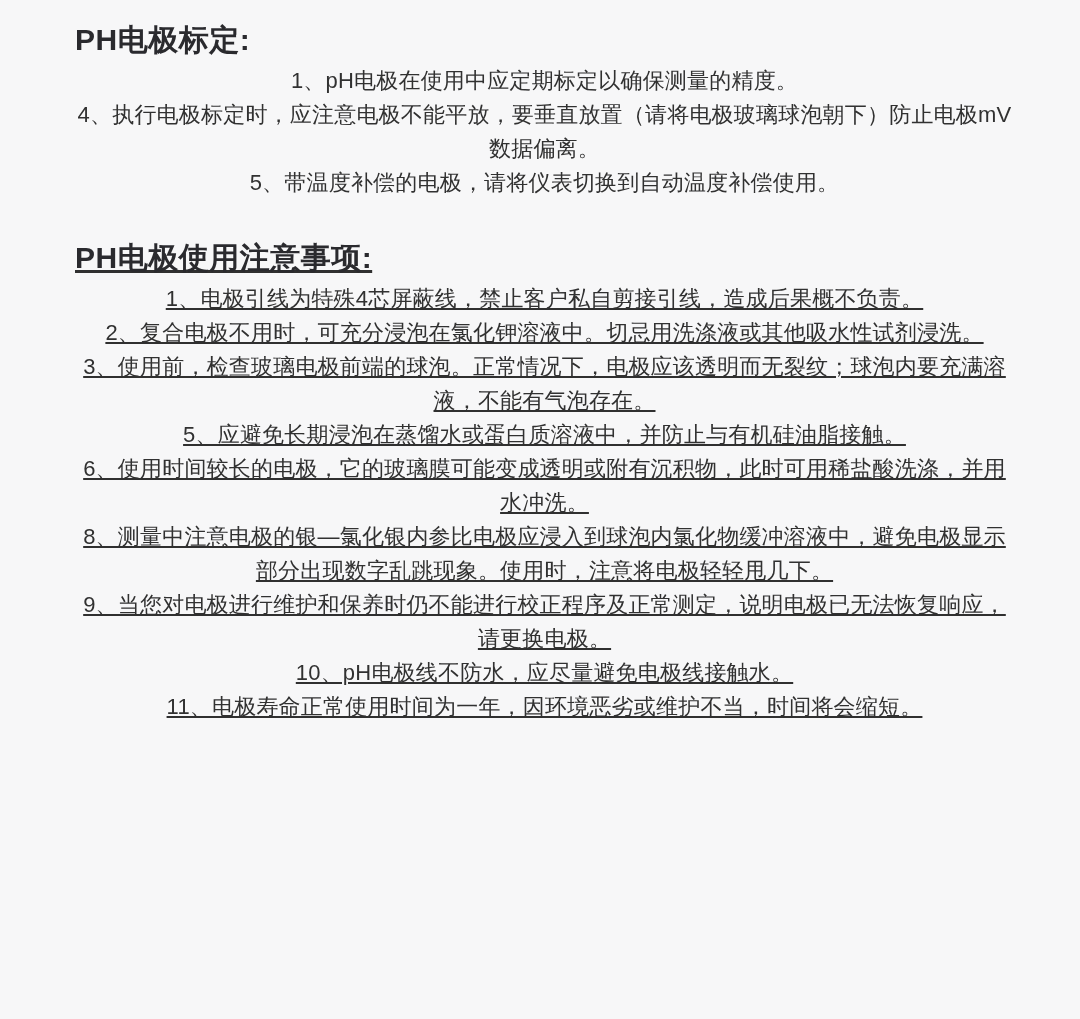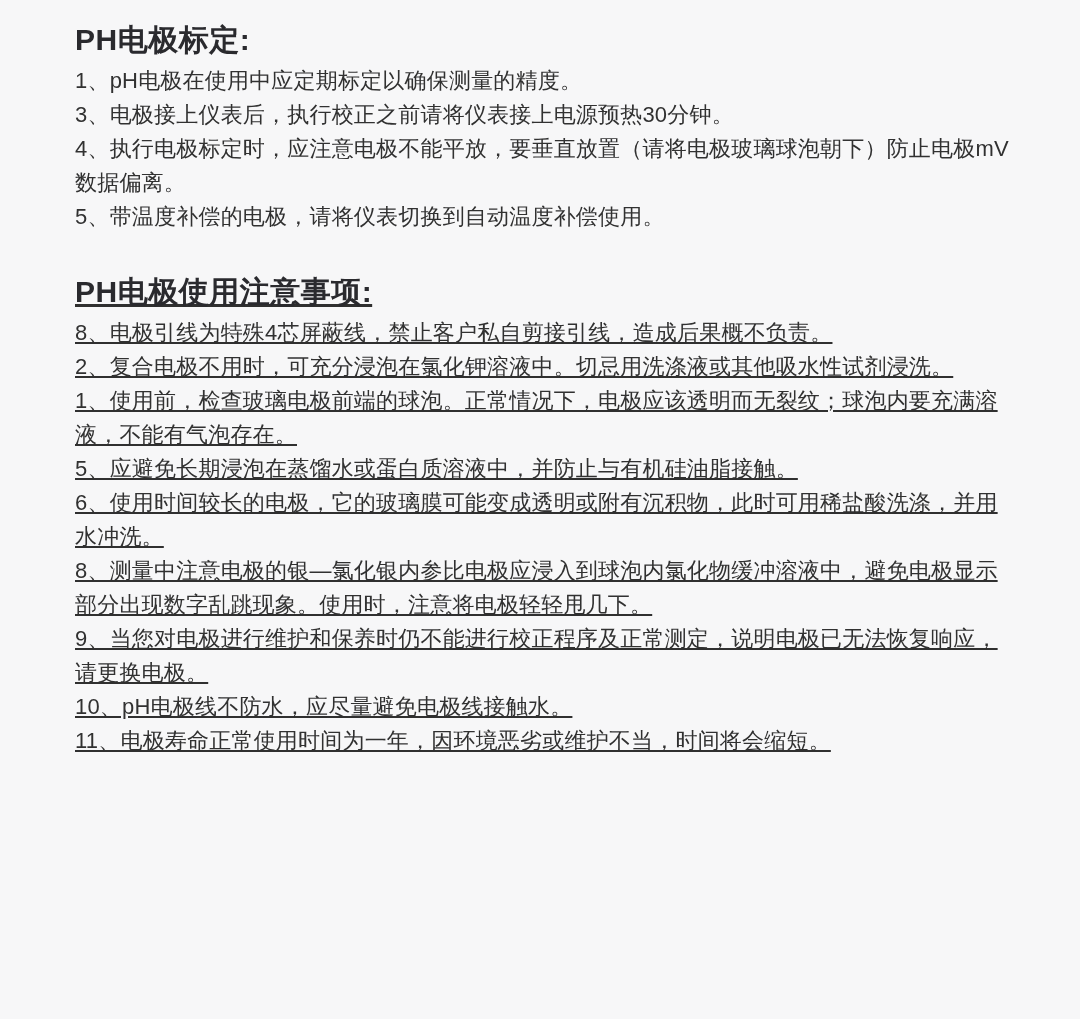--- a/index.html
+++ b/index.html
@@ -28,46 +28,45 @@
     color: #2a2a2e;
     letter-spacing: 0.5px;
   }
   .items { margin: 0; }
   .item {
     margin: 0;
     font-size: 22px;
     line-height: 34px;
     font-weight: 400;
     color: #313131;
-    text-align: left;
+    text-align: center;
     word-break: break-all;
     letter-spacing: 0.2px;
   }
 </style>
 </head>
 <body>
 
 <div class="page">
 
   <section class="section">
     <h2 class="section-title">PH电极标定:</h2>
     <div class="items">
         <p class="item">1、pH电极在使用中应定期标定以确保测量的精度。</p>
-        <p class="item">3、电极接上仪表后，执行校正之前请将仪表接上电源预热30分钟。</p>
         <p class="item">4、执行电极标定时，应注意电极不能平放，要垂直放置（请将电极玻璃球泡朝下）防止电极mV数据偏离。</p>
         <p class="item">5、带温度补偿的电极，请将仪表切换到自动温度补偿使用。</p>
       </div>
   </section>
 
   <section class="section">
     <h2 class="section-title">PH电极使用注意事项:</h2>
     <div class="items">
-        <p class="item">8、电极引线为特殊4芯屏蔽线，禁止客户私自剪接引线，造成后果概不负责。</p>
+        <p class="item">1、电极引线为特殊4芯屏蔽线，禁止客户私自剪接引线，造成后果概不负责。</p>
         <p class="item">2、复合电极不用时，可充分浸泡在氯化钾溶液中。切忌用洗涤液或其他吸水性试剂浸洗。</p>
-        <p class="item">1、使用前，检查玻璃电极前端的球泡。正常情况下，电极应该透明而无裂纹；球泡内要充满溶液，不能有气泡存在。</p>
+        <p class="item">3、使用前，检查玻璃电极前端的球泡。正常情况下，电极应该透明而无裂纹；球泡内要充满溶液，不能有气泡存在。</p>
         <p class="item">5、应避免长期浸泡在蒸馏水或蛋白质溶液中，并防止与有机硅油脂接触。</p>
         <p class="item">6、使用时间较长的电极，它的玻璃膜可能变成透明或附有沉积物，此时可用稀盐酸洗涤，并用水冲洗。</p>
         <p class="item">8、测量中注意电极的银—氯化银内参比电极应浸入到球泡内氯化物缓冲溶液中，避免电极显示部分出现数字乱跳现象。使用时，注意将电极轻轻甩几下。</p>
         <p class="item">9、当您对电极进行维护和保养时仍不能进行校正程序及正常测定，说明电极已无法恢复响应，请更换电极。</p>
         <p class="item">10、pH电极线不防水，应尽量避免电极线接触水。</p>
         <p class="item">11、电极寿命正常使用时间为一年，因环境恶劣或维护不当，时间将会缩短。</p>
       </div>
   </section>
 
 </div>

